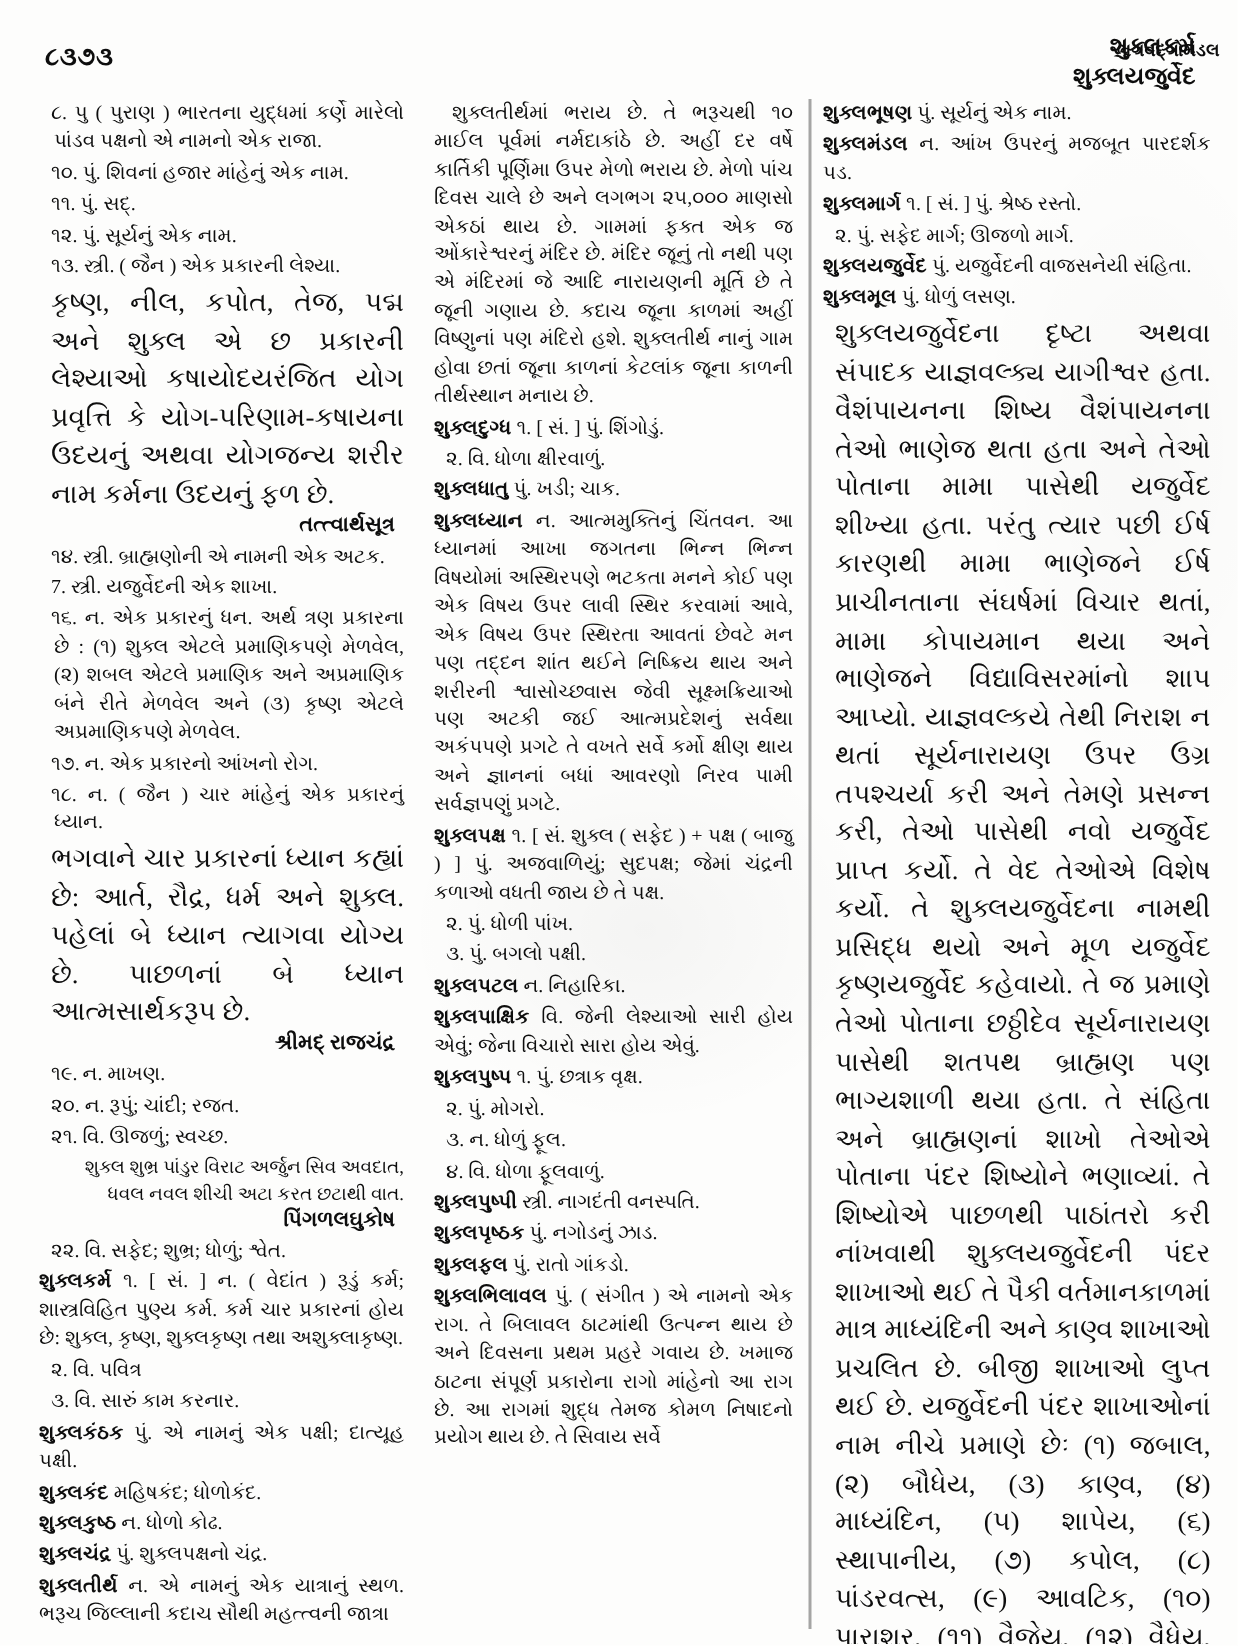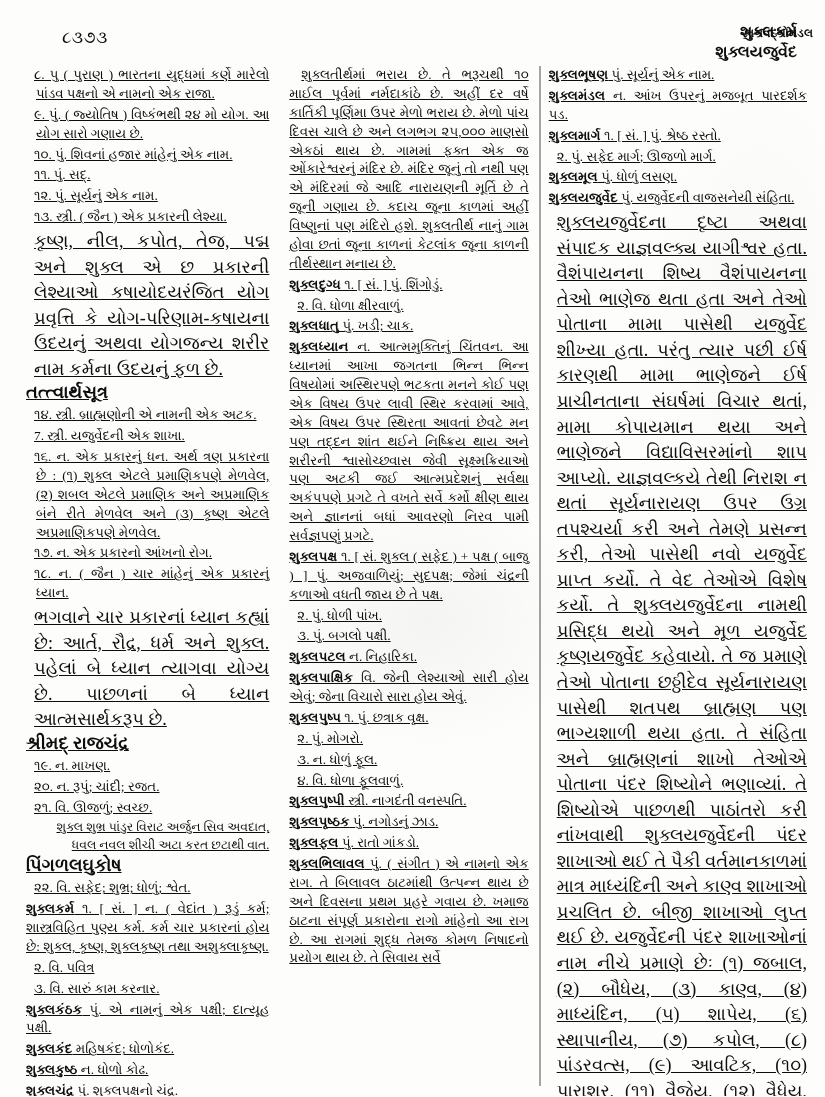--- a/index.html
+++ b/index.html
@@ -30,23 +30,22 @@
   
   .header {
     position: relative;
     height: 50px;
   }
   .hdr-page-no {
     position: absolute;
     left: 18px;
     top: 14px;
     font-size: 17px;
-    font-weight: normal;
+    font-weight: bold;
     letter-spacing: .5px;
-    margin-left: 32px;
   }
   .hdr-title {
     position: absolute;
     left: 0; right: 0;
     top: 12px;
     text-align: right;
     font-size: 12px;
     font-weight: bold;
   }
   .hdr-right {
@@ -67,21 +66,20 @@
     position: relative;
     display: flex;
     gap: 0;
     height: 1030px;
     margin-top: 2px;
   }
   .col {
     position: relative;
     box-sizing: border-box;
     overflow: hidden;
-    text-decoration: underline;
   }
   .col-1 { width: 268px; padding: 0 10px 0 14px; }
   .col-2 { width: 258px; padding: 0 8px 0 10px; }
   .col-3 { width: 277px; padding: 0 6px 0 12px; }
 
   .col-2::before, .col-3::before {
     content: "";
     position: absolute;
     left: 0; top: 2px; bottom: 6px;
     width: 1px;
@@ -114,21 +112,22 @@
     font-weight: bold;
     letter-spacing: .2px;
   }
   .quote {
     font-size: 18px;
     line-height: 1.42;
     padding-left: 8px;
     text-align: justify;
   }
   .attrib {
-    font-size: 18px;
+    text-align: right;
+    font-size: 14px;
     font-weight: bold;
     margin: 0 6px 3px 0;
   }
   .verse {
     font-size: 12.4px;
     line-height: 1.45;
     padding-left: 4px;
     text-align: right;
   }
 </style>
@@ -142,21 +141,20 @@
     <div class="hdr-title">ભગવદ્ગોમંડલ</div>
     <div class="hdr-right">
       <span>શુક્લકર્મ</span>
       <span>શુક્લયજુર્વેદ</span>
     </div>
   </div>
 
   <div class="columns">
     <div class="col col-1">
         <div class="entry sense">૮. પુ ( પુરાણ ) ભારતના યુદ્ધમાં કર્ણે મારેલો પાંડવ પક્ષનો એ નામનો એક રાજા.</div>
-        <div class="entry sense">૯. પું. ( જ્યોતિષ ) વિષ્કંભથી ૨૪ મો યોગ. આ યોગ સારો ગણાય છે.</div>
         <div class="entry sense">૧૦. પું. શિવનાં હજાર માંહેનું એક નામ.</div>
         <div class="entry sense">૧૧. પું. સદ્.</div>
         <div class="entry sense">૧૨. પું. સૂર્યનું એક નામ.</div>
         <div class="entry sense">૧૩. સ્ત્રી. ( જૈન ) એક પ્રકારની લેશ્યા.</div>
         <div class="quote">કૃષ્ણ, નીલ, કપોત, તેજ, પદ્મ અને શુક્લ એ છ પ્રકારની લેશ્યાઓ કષાયોદયરંજિત યોગ પ્રવૃત્તિ કે યોગ-પરિણામ-કષાયના ઉદયનું અથવા યોગજન્ય શરીર નામ કર્મના ઉદયનું ફળ છે.</div>
         <div class="attrib">તત્ત્વાર્થસૂત્ર</div>
         <div class="entry sense">૧૪. સ્ત્રી. બ્રાહ્મણોની એ નામની એક અટક.</div>
         <div class="entry sense">7. સ્ત્રી. યજુર્વેદની એક શાખા.</div>
         <div class="entry sense">૧૬. ન. એક પ્રકારનું ધન. અર્થ ત્રણ પ્રકારના છે : (૧) શુક્લ એટલે પ્રમાણિકપણે મેળવેલ, (૨) શબલ એટલે પ્રમાણિક અને અપ્રમાણિક બંને રીતે મેળવેલ અને (૩) કૃષ્ણ એટલે અપ્રમાણિકપણે મેળવેલ.</div>
         <div class="entry sense">૧૭. ન. એક પ્રકારનો આંખનો રોગ.</div>
@@ -196,19 +194,19 @@
         <div class="entry"><span class="headword">શુક્લપુષ્પી</span><span> સ્ત્રી. નાગદંતી વનસ્પતિ.</span></div>
         <div class="entry"><span class="headword">શુક્લપૃષ્ઠક</span><span> પું. નગોડનું ઝાડ.</span></div>
         <div class="entry"><span class="headword">શુક્લફલ</span><span> પું. રાતો ગાંકડો.</span></div>
         <div class="entry"><span class="headword">શુક્લભિલાવલ</span><span> પું. ( સંગીત ) એ નામનો એક રાગ. તે બિલાવલ ઠાટમાંથી ઉત્પન્ન થાય છે અને દિવસના પ્રથમ પ્રહરે ગવાય છે. ખમાજ ઠાટના સંપૂર્ણ પ્રકારોના રાગો માંહેનો આ રાગ છે. આ રાગમાં શુદ્ધ તેમજ કોમળ નિષાદનો પ્રયોગ થાય છે. તે સિવાય સર્વે</span></div>
       </div>
     <div class="col col-3">
         <div class="entry"><span class="headword">શુક્લભૂષણ</span><span> પું. સૂર્યનું એક નામ.</span></div>
         <div class="entry"><span class="headword">શુક્લમંડલ</span><span> ન. આંખ ઉપરનું મજબૂત પારદર્શક પડ.</span></div>
         <div class="entry"><span class="headword">શુક્લમાર્ગ</span><span> ૧. [ સં. ] પું. શ્રેષ્ઠ રસ્તો.</span></div>
         <div class="entry sense">૨. પું. સફેદ માર્ગ; ઊજળો માર્ગ.</div>
+        <div class="entry"><span class="headword">શુક્લયજુર્વેદ</span><span> પું. યજુર્વેદની વાજસનેયી સંહિતા.</span></div>
         <div class="entry"><span class="headword">શુક્લમૂલ</span><span> પું. ધોળું લસણ.</span></div>
-        <div class="entry"><span class="headword">શુક્લયજુર્વેદ</span><span> પું. યજુર્વેદની વાજસનેયી સંહિતા.</span></div>
         <div class="quote">શુક્લયજુર્વેદના દૃષ્ટા અથવા સંપાદક યાજ્ઞવલ્ક્ય યાગીશ્વર હતા. વૈશંપાયનના શિષ્ય વૈશંપાયનના તેઓ ભાણેજ થતા હતા અને તેઓ પોતાના મામા પાસેથી યજુર્વેદ શીખ્યા હતા. પરંતુ ત્યાર પછી ઈર્ષ કારણથી મામા ભાણેજને ઈર્ષ પ્રાચીનતાના સંઘર્ષમાં વિચાર થતાં, મામા કોપાયમાન થયા અને ભાણેજને વિદ્યાવિસરમાંનો શાપ આપ્યો. યાજ્ઞવલ્કયે તેથી નિરાશ ન થતાં સૂર્યનારાયણ ઉપર ઉગ્ર તપશ્ચર્યા કરી અને તેમણે પ્રસન્ન કરી, તેઓ પાસેથી નવો યજુર્વેદ પ્રાપ્ત કર્યો. તે વેદ તેઓએ વિશેષ કર્યો. તે શુક્લયજુર્વેદના નામથી પ્રસિદ્ધ થયો અને મૂળ યજુર્વેદ કૃષ્ણયજુર્વેદ કહેવાયો. તે જ પ્રમાણે તેઓ પોતાના છઠ્ઠીદેવ સૂર્યનારાયણ પાસેથી શતપથ બ્રાહ્મણ પણ ભાગ્યશાળી થયા હતા. તે સંહિતા અને બ્રાહ્મણનાં શાખો તેઓએ પોતાના પંદર શિષ્યોને ભણાવ્યાં. તે શિષ્યોએ પાછળથી પાઠાંતરો કરી નાંખવાથી શુક્લયજુર્વેદની પંદર શાખાઓ થઈ તે પૈકી વર્તમાનકાળમાં માત્ર માધ્યંદિની અને કાણ્વ શાખાઓ પ્રચલિત છે. બીજી શાખાઓ લુપ્ત થઈ છે. યજુર્વેદની પંદર શાખાઓનાં નામ નીચે પ્રમાણે છેઃ (૧) જબાલ, (૨) બૌધેય, (૩) કાણ્વ, (૪) માધ્યંદિન, (૫) શાપેય, (૬) સ્થાપાનીય, (૭) કપોલ, (૮) પાંડરવત્સ, (૯) આવટિક, (૧૦) પારાશર, (૧૧) વૈજેય, (૧૨) વૈધેય, (૧૩) વૈનતેય, (૧૪) પરમાવટિક અને (૧૫) બૈજવાપ. યજુર્વેદનું નવું સ્વરૂપ, તે વૈશંપાયને કૃષ્ણયજુર્વેદમાં થોડો ફેરફાર કરીને તેમજ નવા મંત્રો ઉમેરીને બનાવ્યું હતું. તેના કુલ ૪૦ અધ્યાય છે. તેમાં ૧થી ૨૫ સુધી મૂળ યજુર્વેદ છે, ૨૬ થી ૩૫ ખિલ અને ૩૬થી ૪૦ શાક્ષિય અધ્યાય છે. આની સંહિતા કૃષ્ણયજુર્વેદના ત્રીજા ભાગ અને ઋગ્વેદના પાંચમા ભાગ જેટલી છે; તેની કાણ્વ અને માધ્યંદિન એવી બે શાખાઓ જોવામાં</div>
       </div>
   </div>
 
 </div>
 
 </body></html>

